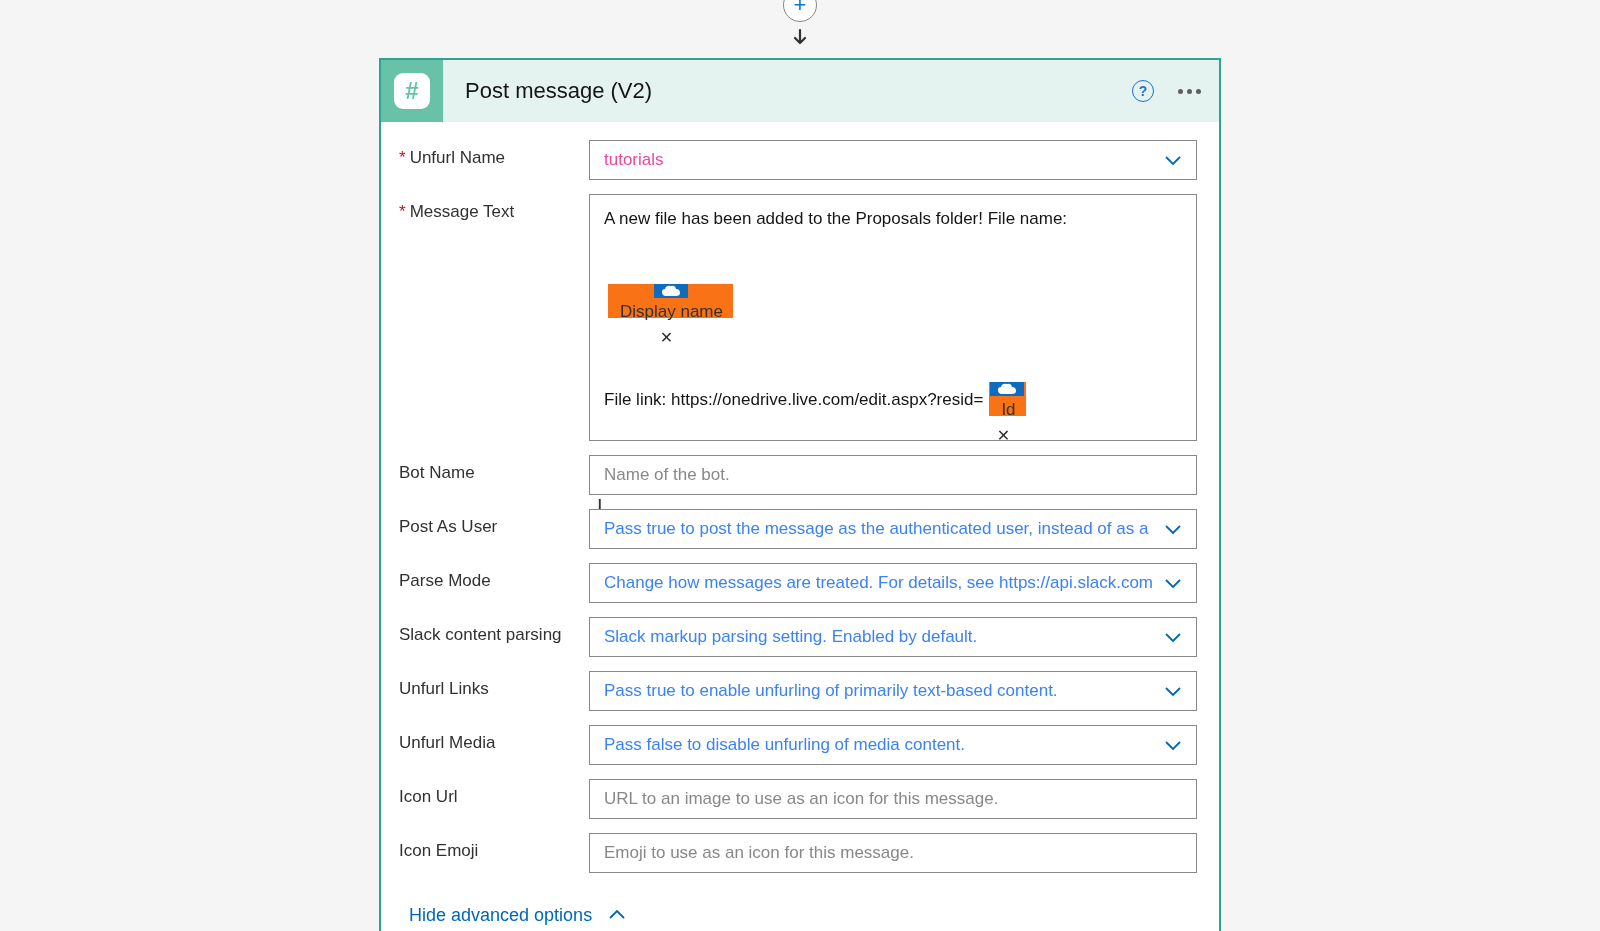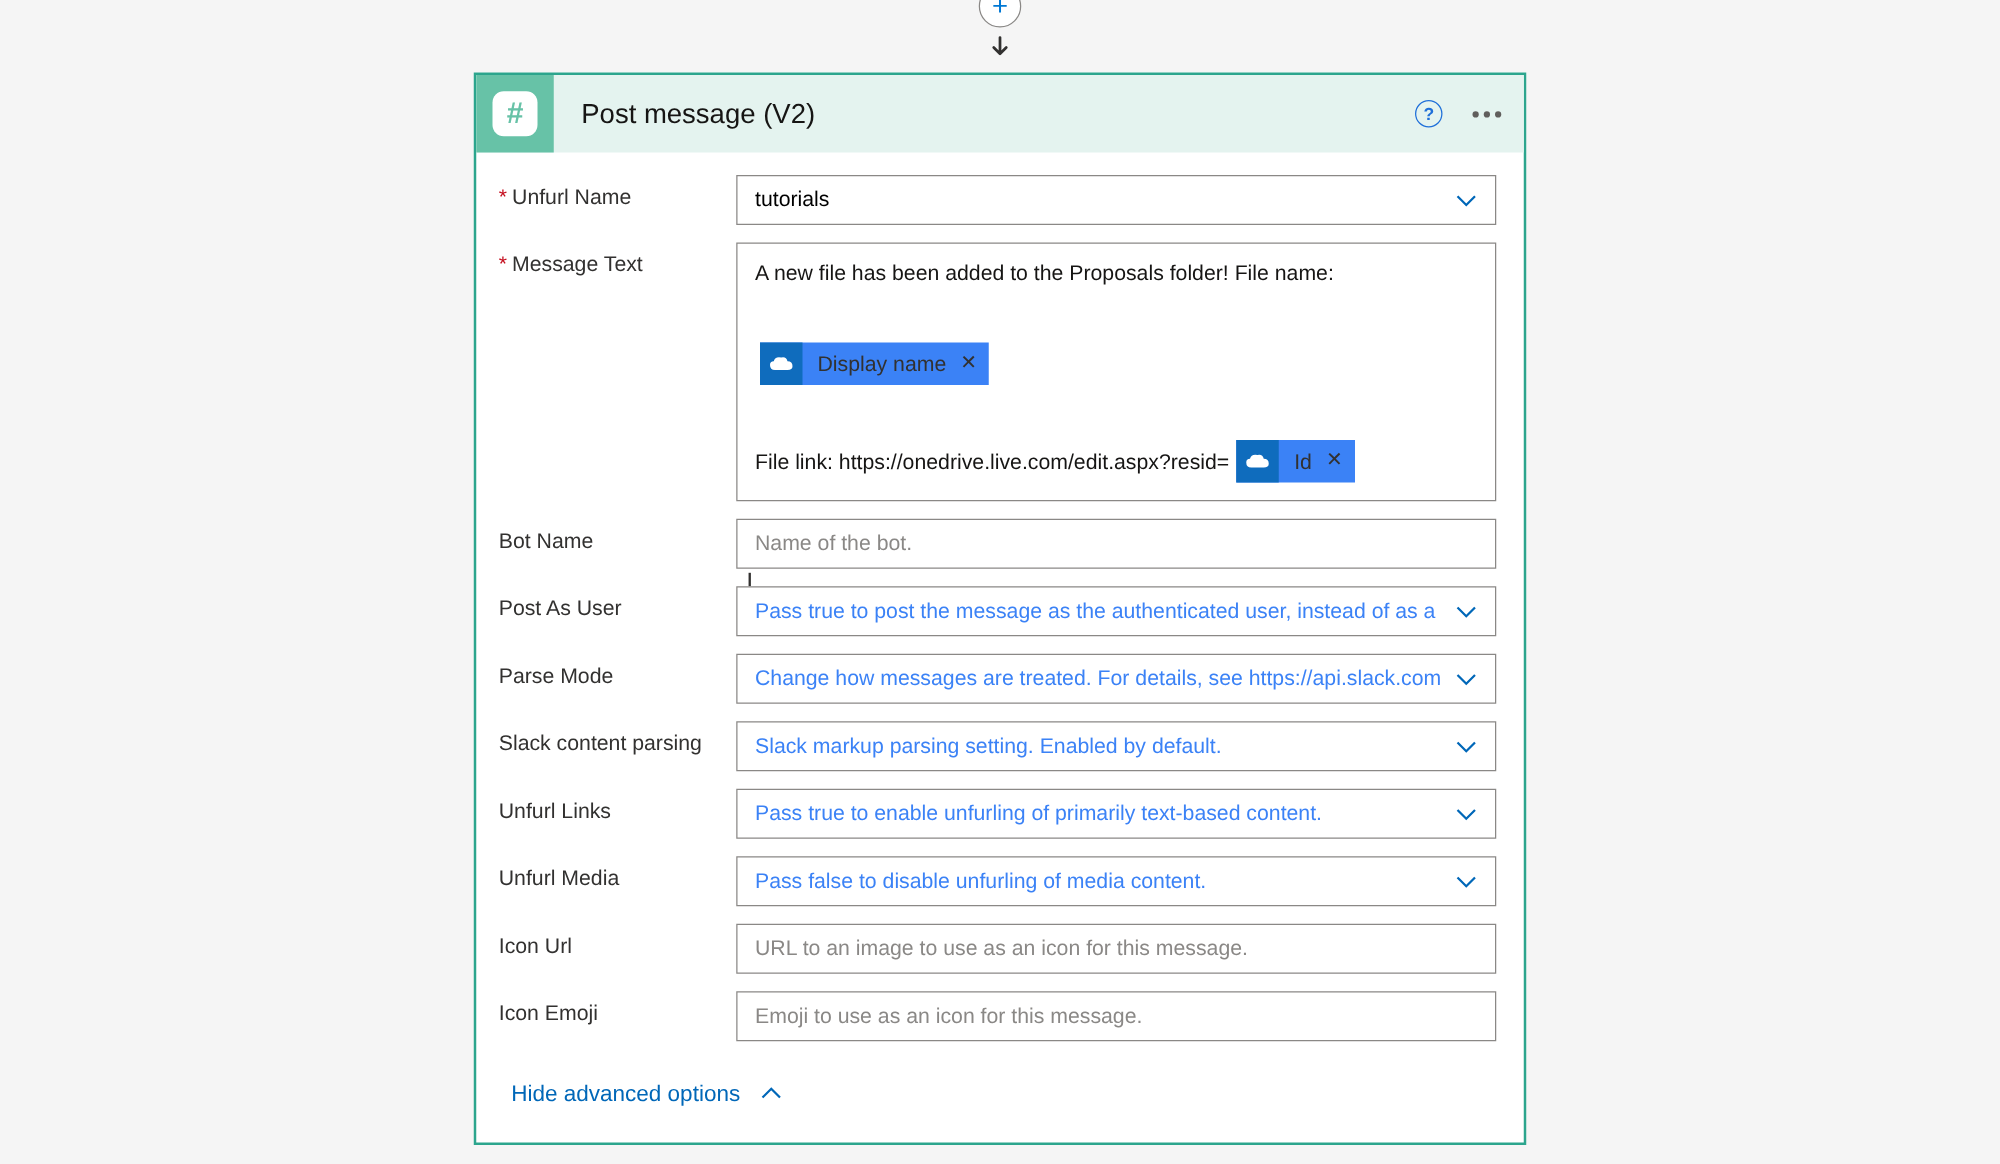--- a/index.html
+++ b/index.html
@@ -145,21 +145,21 @@
       background: #fff;
       font-size: 17px;
       color: #3b82f6;
       padding: 8px 40px 8px 14px;
       min-height: 40px;
       display: flex;
       align-items: center;
       cursor: pointer;
       position: relative;
     }
-    .field-select.has-value { color: #000000; }
+    .field-select.has-value { color: #ec4899; }
     .chevron {
       position: absolute;
       right: 14px;
       top: 50%;
       transform: translateY(-50%);
       color: #0067b8;
       pointer-events: none;
     }
     .chevron svg { display: block; }
     .msg-box {
@@ -169,24 +169,25 @@
       line-height: 1.6;
       display: flex;
       flex-wrap: wrap;
       align-items: center;
       gap: 20px 2px;
     }
     .msg-text { color: #161514; }
     .token {
       display: inline-flex;
       align-items: center;
-      background: #3b82f6;
+      background: #f97316;
       height: 34px;
-      margin: 2px 4px;
+      margin: 12px 4px;
       cursor: default;
+      flex-direction: column;
     }
     .token-icon {
       width: 34px;
       height: 34px;
       background: #0f6cbd;
       display: flex;
       align-items: center;
       justify-content: center;
       color: #fff;
     }

